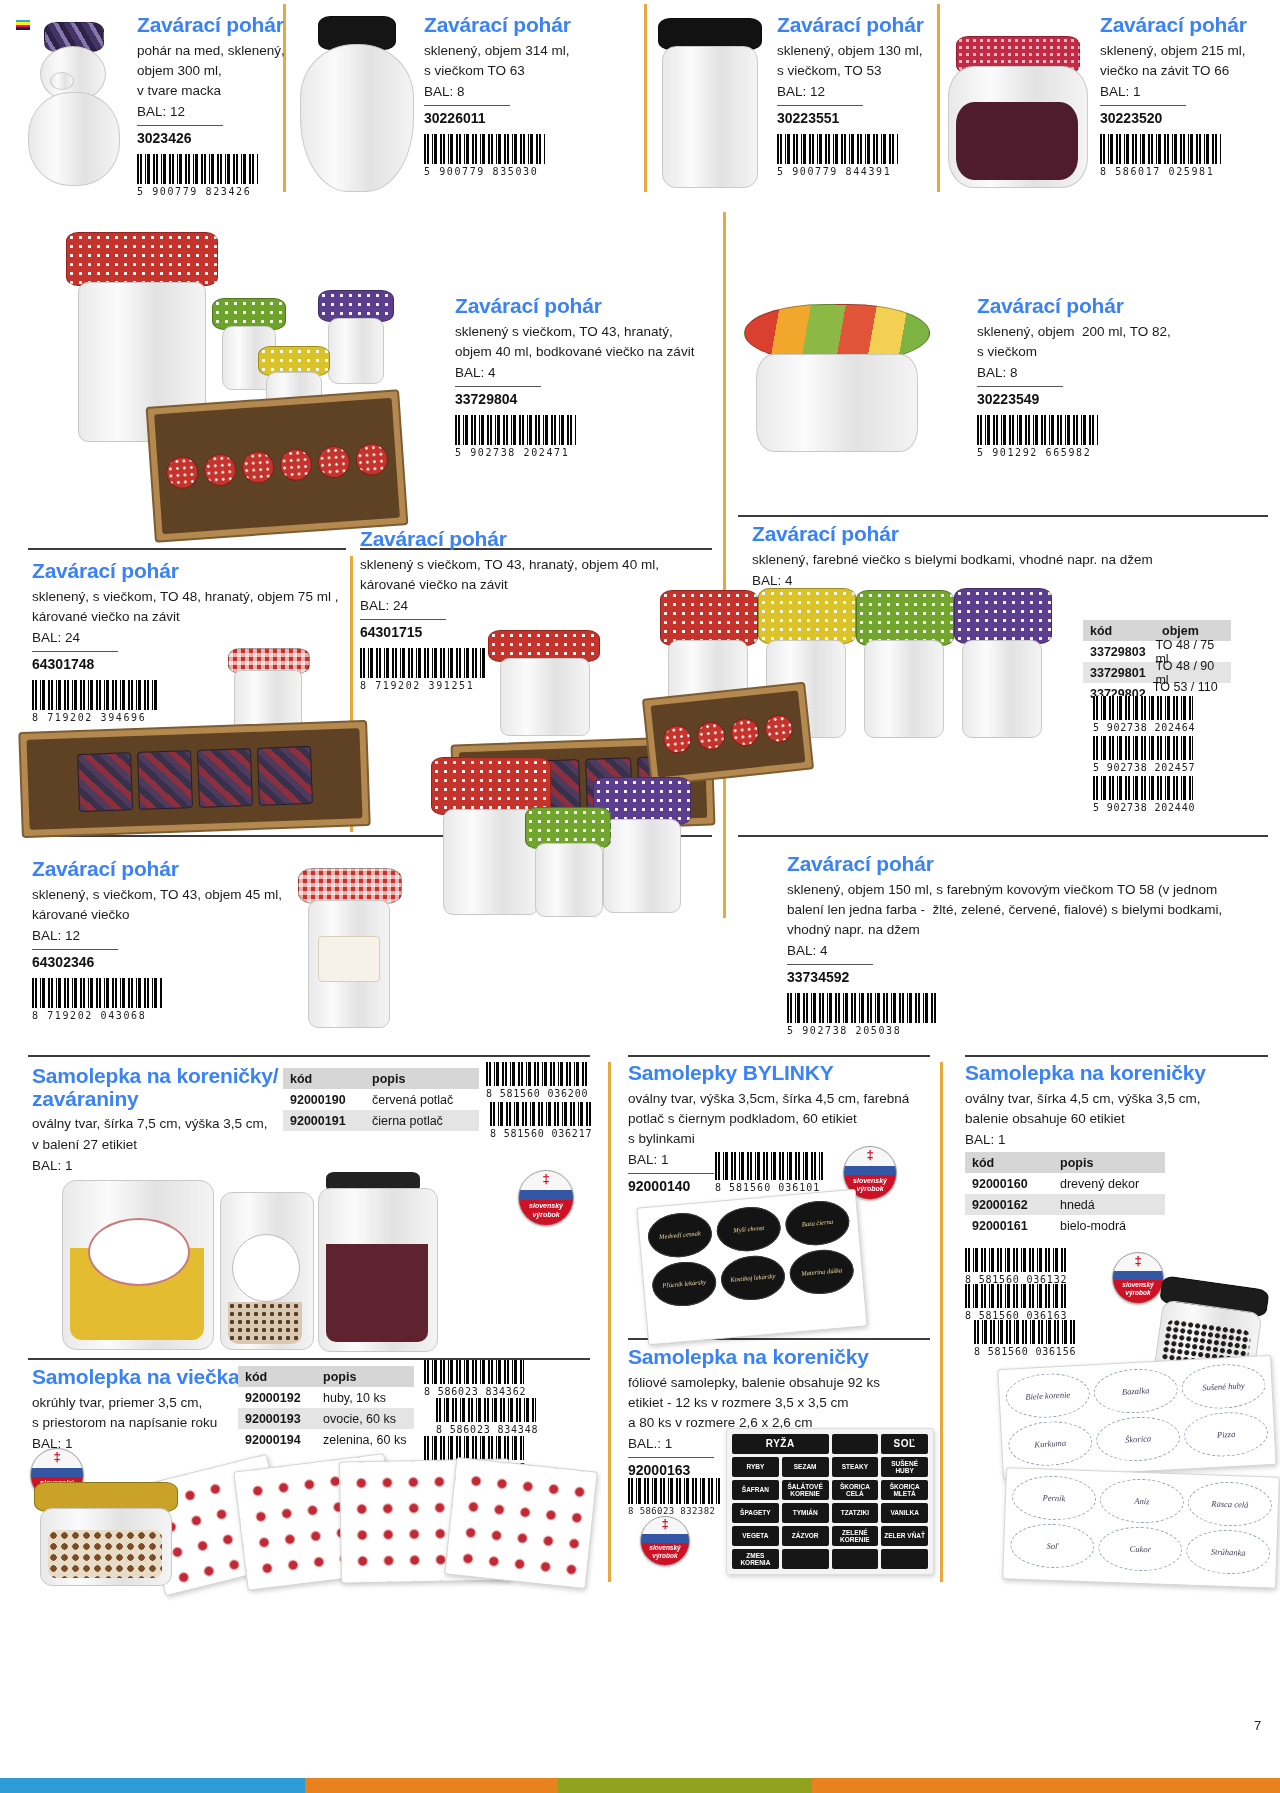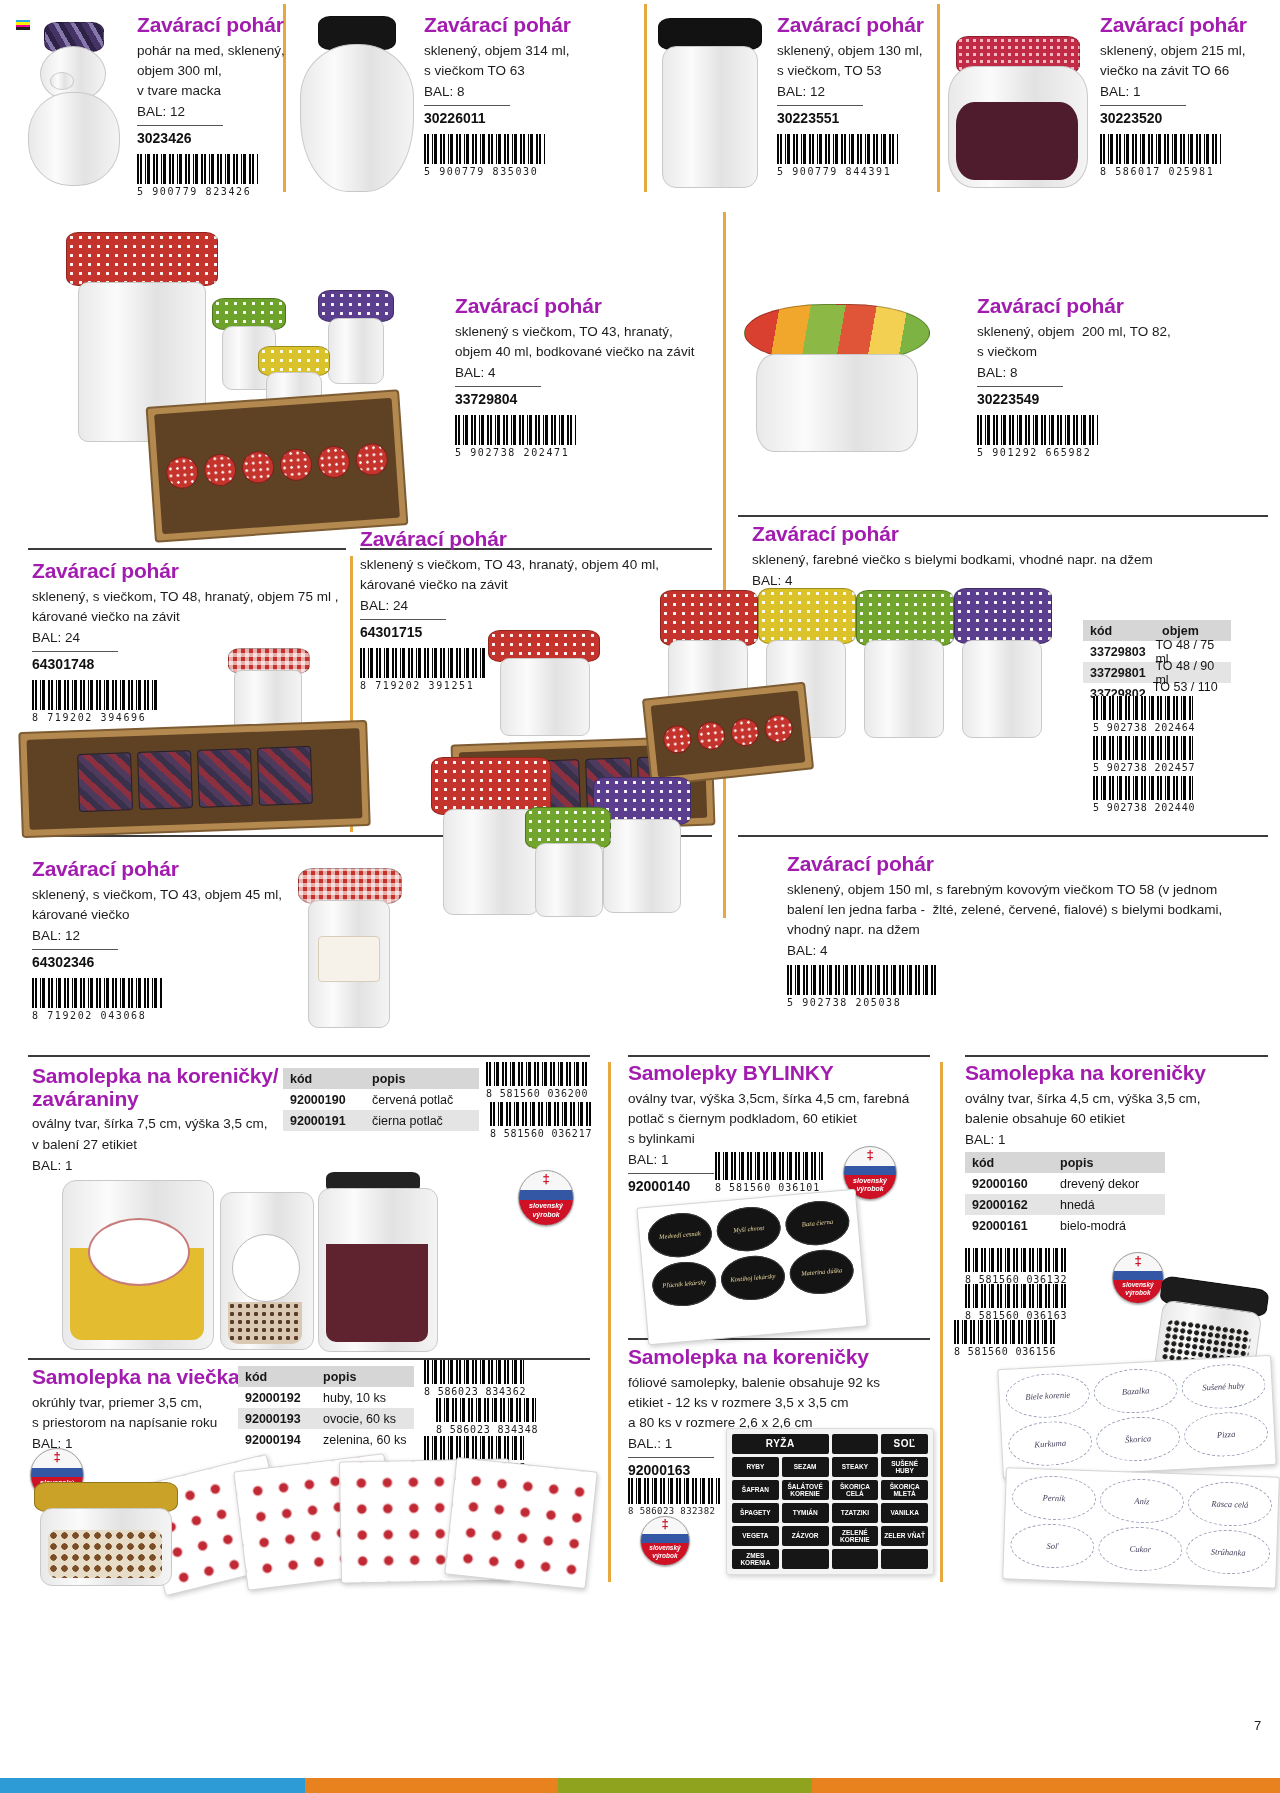--- a/index.html
+++ b/index.html
@@ -1,21 +1,21 @@
 <!DOCTYPE html>
 <html><head>
 <meta charset="utf-8">
 <style>
   html,body{margin:0;padding:0;background:#fff}
   .page{position:relative;width:1280px;height:1793px;background:#fff;overflow:hidden;
         font-family:"Liberation Sans",sans-serif;color:#111}
   .abs{position:absolute}
   .vdiv{position:absolute;width:3px;background:#E7A93F}
   .hdiv{position:absolute;height:2px;background:#3b3b3b}
-  .title{font-weight:bold;font-size:21px;line-height:1.08;letter-spacing:-.2px;color:#a21caf;white-space:pre}
+  .title{font-weight:bold;font-size:21px;line-height:1.08;letter-spacing:-.2px;color:#3b82f6;white-space:pre}
   .desc{font-size:13.5px;line-height:1.5;color:#1c1c1c;margin-top:4px;white-space:pre}
   .bal{font-size:13.5px;color:#1c1c1c;margin-top:3px}
   .code{display:inline-block;font-size:14px;font-weight:bold;margin-top:6px;padding-top:4px;
         border-top:1.5px solid #555;min-width:86px}
   .bc{margin-top:7px}
   .bars{height:30px;background:repeating-linear-gradient(90deg,#050505 0 2px,#fff 2px 3px,#050505 3px 5px,
         #fff 5px 8px,#050505 8px 9px,#fff 9px 10px,#050505 10px 13px,#fff 13px 16px)}
   .num{font-family:"DejaVu Sans Mono",monospace;font-size:10px;letter-spacing:1.6px;margin-top:2px;
        white-space:nowrap;color:#1d1d1d}
   .mtab{font-size:12.5px;color:#161616}
@@ -337,20 +337,21 @@
     <div class="glass" style="left:178px;top:74px;width:76px;height:92px"></div>
     <div class="lid dots" style="left:100px;top:62px;width:84px;height:40px;background-color:#72a52d"></div>
     <div class="glass" style="left:110px;top:98px;width:66px;height:72px"></div>
   </div>
   <div class="abs" style="left:787px;top:853px;width:475px">
     <div class="title">Zavárací pohár</div>
     <div class="desc">sklenený, objem 150 ml, s farebným kovovým viečkom TO 58 (v jednom
 balení len jedna farba -  žlté, zelené, červené, fialové) s bielymi bodkami,
 vhodný napr. na džem</div>
     <div class="bal">BAL: 4</div>
+    <div><span class="code">33734592</span></div>
     <div class="bc" style="width:150px">
       <div class="bars"></div>
       <div class="num">5 902738 205038</div>
     </div>
   </div>
 
   <div class="abs" style="left:32px;top:1065px;width:250px">
     <div class="title">Samolepka na koreničky/
 zaváraniny</div>
     <div class="desc">oválny tvar, šírka 7,5 cm, výška 3,5 cm,
@@ -492,21 +493,21 @@
     </div>
   </div>
   <div class="abs bc" style="left:965px;top:1248px;width:102px;margin:0">
     <div class="bars" style="height:24px"></div>
     <div class="num" style="letter-spacing:.8px">8 581560 036132</div>
   </div>
   <div class="abs bc" style="left:965px;top:1284px;width:102px;margin:0">
     <div class="bars" style="height:24px"></div>
     <div class="num" style="letter-spacing:.8px">8 581560 036163</div>
   </div>
-  <div class="abs bc" style="left:954px;top:1320px;width:102px;margin:0">
+  <div class="abs bc" style="left:974px;top:1320px;width:102px;margin:0">
     <div class="bars" style="height:24px"></div>
     <div class="num" style="letter-spacing:.8px">8 581560 036156</div>
   </div>
   <div class="badge" style="left:1112px;top:1252px;width:50px;height:50px">
     <div class="bcross">‡</div>
     <span class="bl" style="top:58%;font-size:6.5px">slovenský</span>
     <span class="bl" style="top:74%;font-size:6.5px">výrobok</span>
   </div>
   <div class="abs" style="left:1146px;top:1280px;width:122px;height:152px;transform:rotate(8deg)">
     <div class="lid" style="left:6px;top:2px;width:106px;height:26px;background:#1c1c1c"></div>

